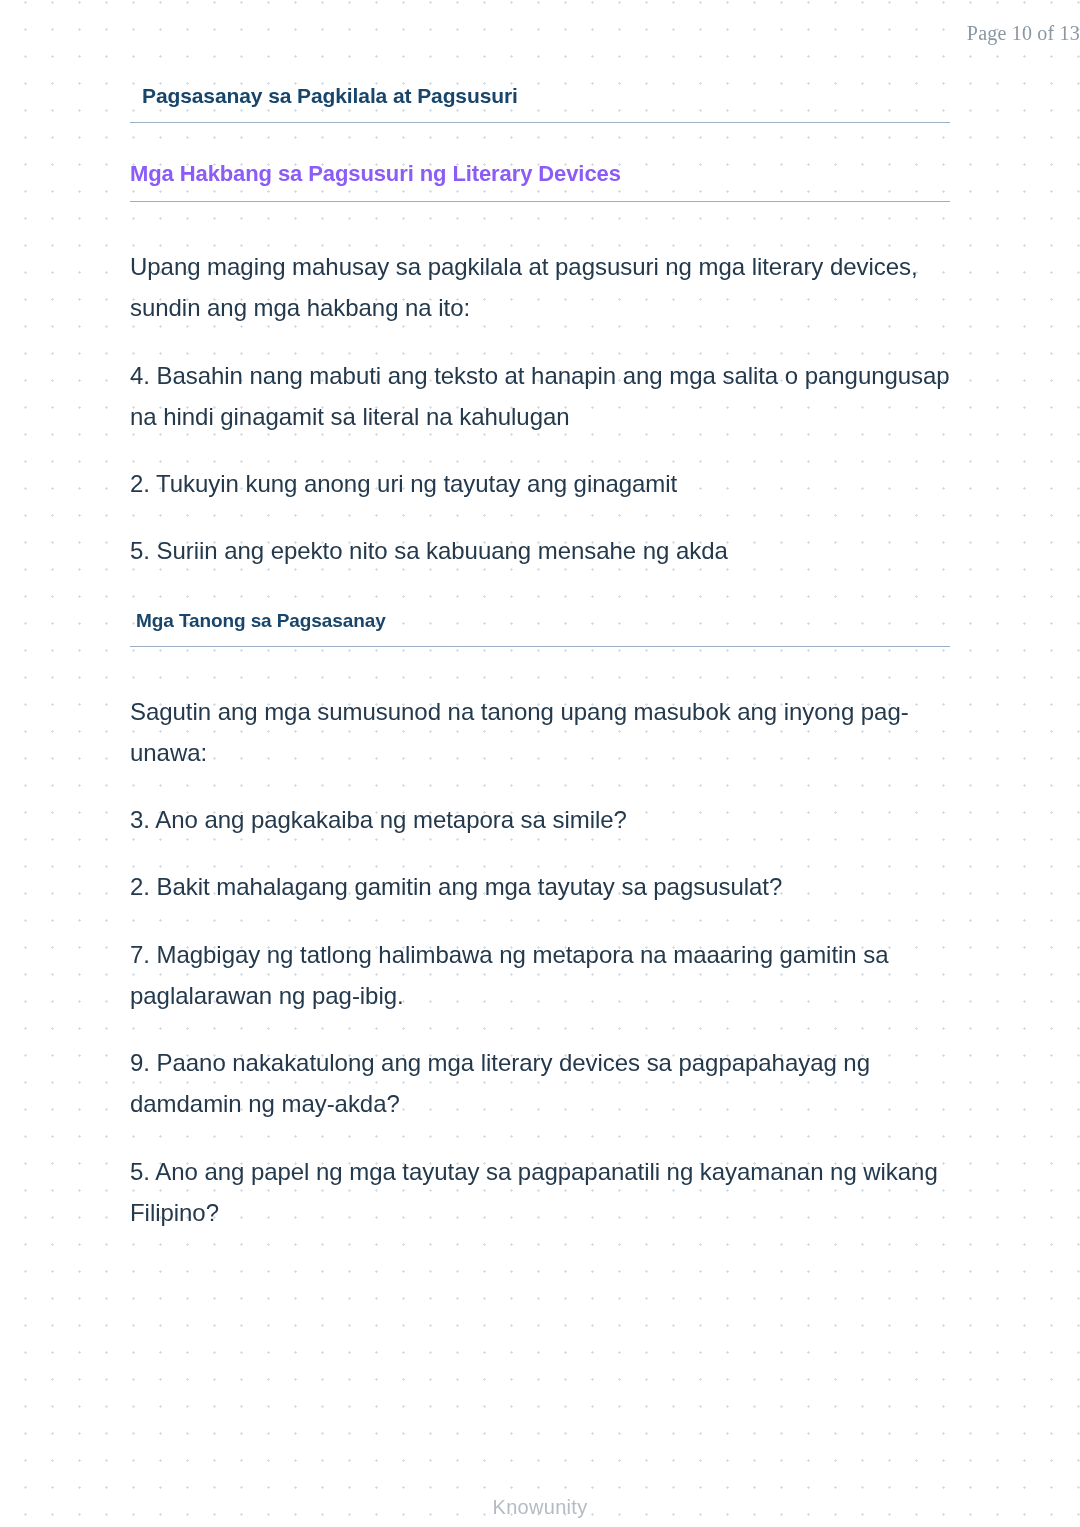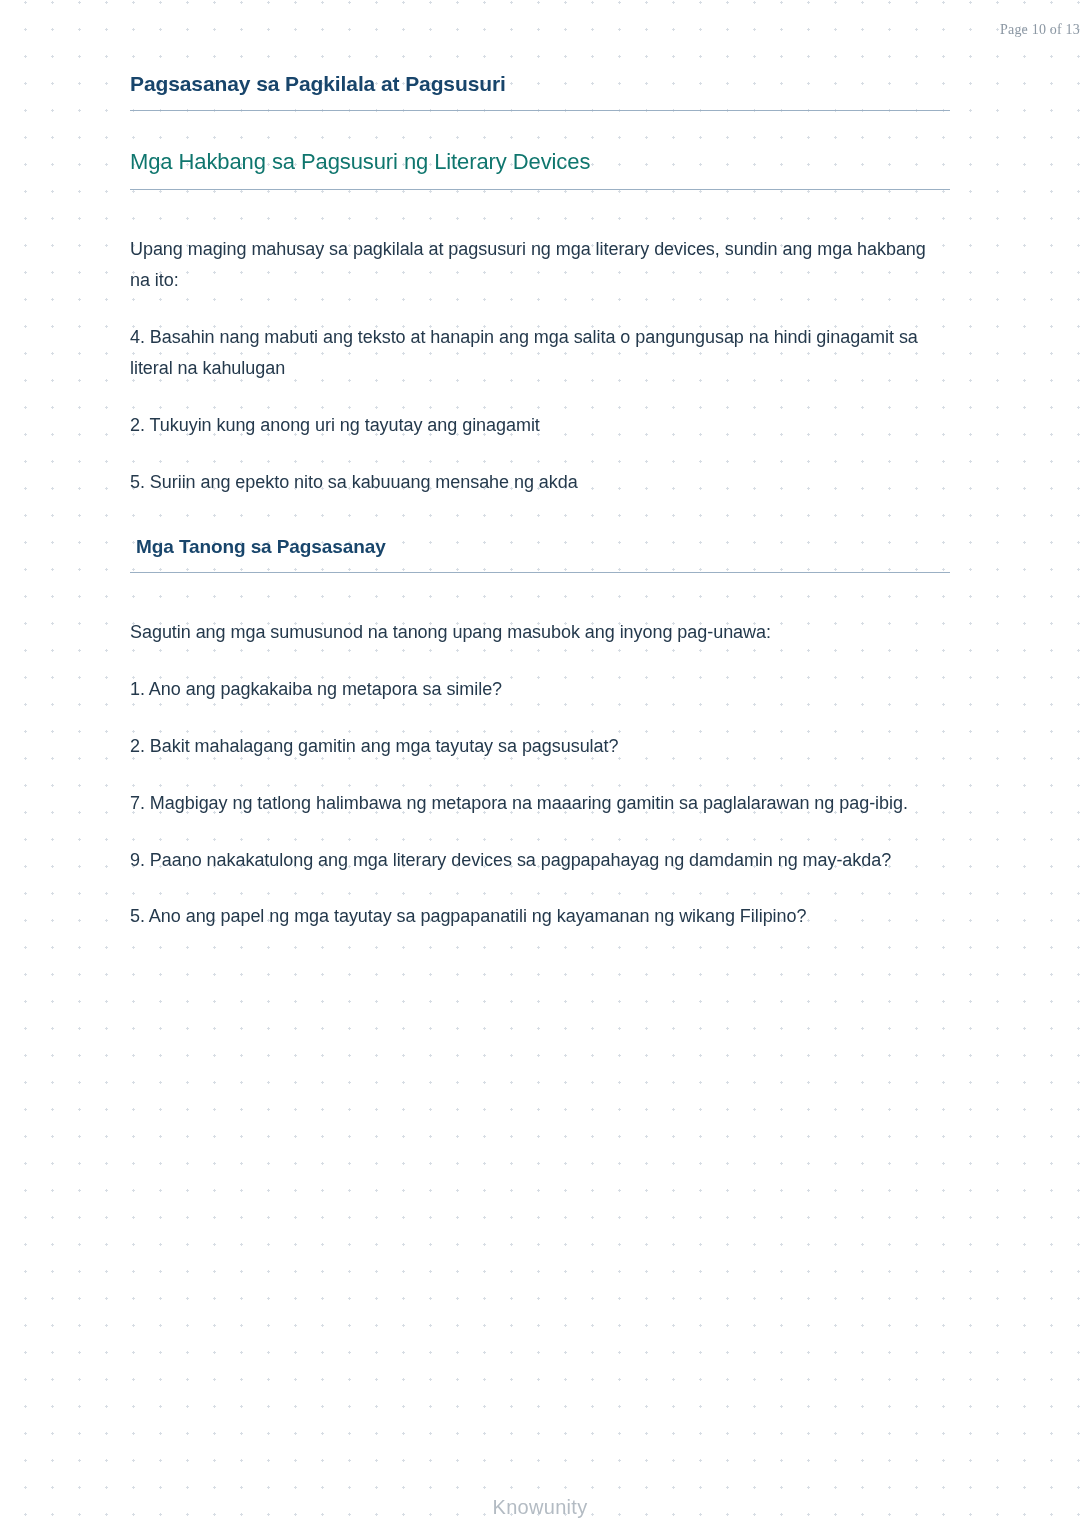--- a/index.html
+++ b/index.html
@@ -30,57 +30,57 @@
     width: 820px;
     height: 100%;
   }
   .page-number {
     position: absolute;
     right: 0;
     top: 22px;
     width: 100%;
     text-align: right;
     font-family: "Liberation Serif", serif;
-    font-size: 14px;
+    font-size: 20px;
     color: #8b97a3;
     letter-spacing: 0.2px;
   }
   h1.section-title {
     font-size: 21px;
     font-weight: bold;
     color: #18456b;
-    margin: 0;
+    margin: 12px;
     padding-top: 72px;
     letter-spacing: -0.1px;
   }
   h2.section-title {
     font-size: 22px;
-    font-weight: normal;
-    color: #0f766e;
+    font-weight: bold;
+    color: #8b5cf6;
     margin: 0;
     letter-spacing: -0.1px;
   }
   h3.section-title {
     font-size: 19px;
     font-weight: bold;
     color: #18456b;
     margin: 6px;
     letter-spacing: -0.1px;
   }
   .rule {
     border: 0;
     border-top: 1px solid #9bb0c4;
     margin: 14px 0 0 0;
     width: 100%;
   }
   .block {
     margin-top: 38px;
   }
   p.para {
-    font-size: 18px;
+    font-size: 24px;
     line-height: 1.72;
     margin: 0 0 26px 0;
     color: #24394c;
     letter-spacing: -0.05px;
   }
   p.para:last-child {
     margin-bottom: 0;
   }
   .gap-lg { height: 44px; }
   .footer-brand {
@@ -114,21 +114,21 @@
     <p class="para">4. Basahin nang mabuti ang teksto at hanapin ang mga salita o pangungusap na hindi ginagamit sa literal na kahulugan</p>
     <p class="para">2. Tukuyin kung anong uri ng tayutay ang ginagamit</p>
     <p class="para">5. Suriin ang epekto nito sa kabuuang mensahe ng akda</p>
   </div>
 
   <div class="block">
     <h3 class="section-title">Mga Tanong sa Pagsasanay</h3>
     <hr class="rule">
     <div class="gap-lg"></div>
     <p class="para">Sagutin ang mga sumusunod na tanong upang masubok ang inyong pag-unawa:</p>
-    <p class="para">1. Ano ang pagkakaiba ng metapora sa simile?</p>
+    <p class="para">3. Ano ang pagkakaiba ng metapora sa simile?</p>
     <p class="para">2. Bakit mahalagang gamitin ang mga tayutay sa pagsusulat?</p>
     <p class="para">7. Magbigay ng tatlong halimbawa ng metapora na maaaring gamitin sa paglalarawan ng pag-ibig.</p>
     <p class="para">9. Paano nakakatulong ang mga literary devices sa pagpapahayag ng damdamin ng may-akda?</p>
     <p class="para">5. Ano ang papel ng mga tayutay sa pagpapanatili ng kayamanan ng wikang Filipino?</p>
   </div>
 
 </div>
 
 <div class="footer-brand">Knowunity</div>
 

